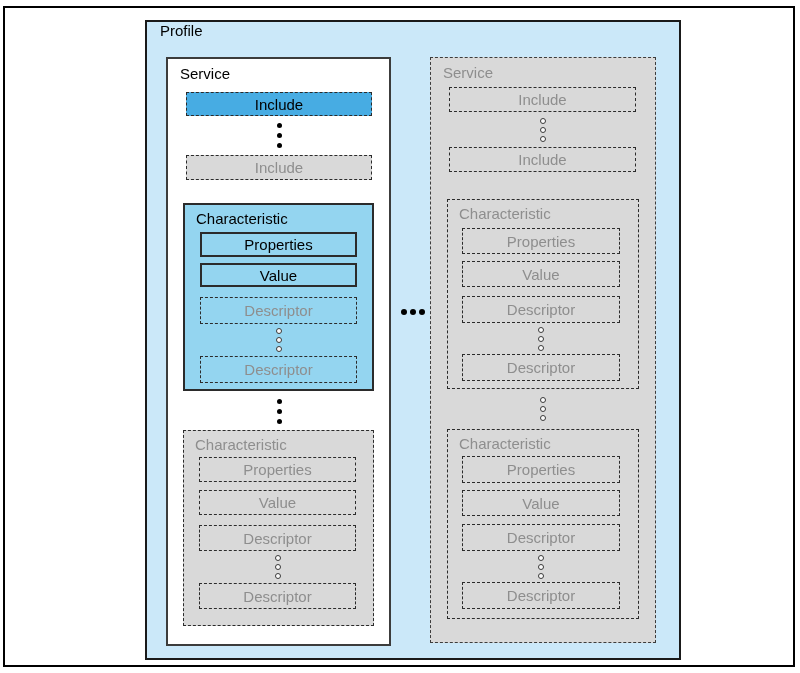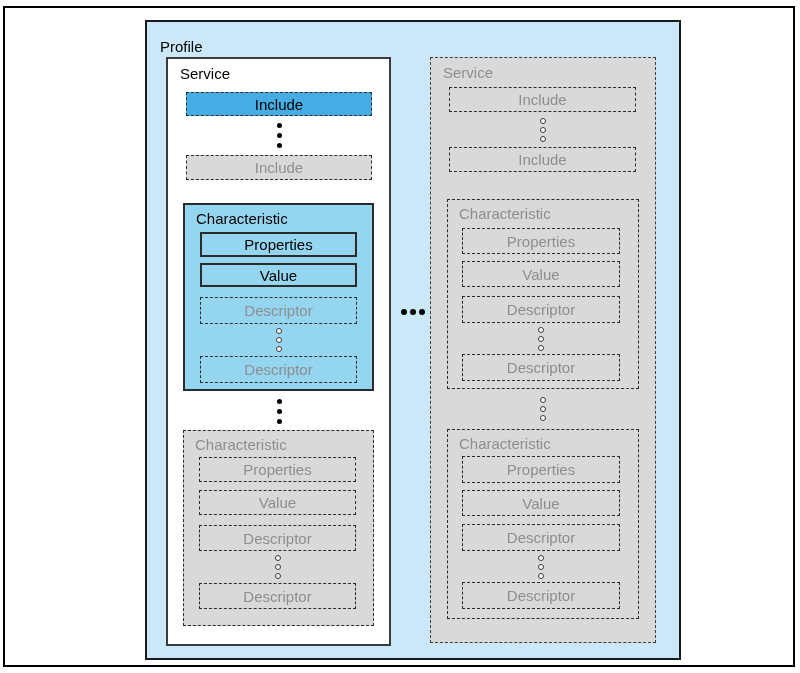--- a/index.html
+++ b/index.html
@@ -47,21 +47,21 @@
   .dots-h { display: flex; flex-direction: row; align-items: center; justify-content: center; gap: 3px; }
   .dots-h i { display: block; width: 6px; height: 6px; border-radius: 50%; background: #000; }
 </style>
 </head>
 <body>
 
 <div class="page">
   <div class="abs frame" style="left:3px; top:6px; width:792px; height:661px;">
 
     <div class="abs profile" style="left:140px; top:12px; width:536px; height:640px;">
-      <span class="corner-label" style="left:13px; top:16px;">Profile</span>
+      <span class="corner-label" style="left:13px; top:0;">Profile</span>
 
       <div class="abs service-primary" style="left:19px; top:35px; width:225px; height:589px;">
         <span class="corner-label" style="left:12px; top:6px;">Service</span>
 
         <div class="abs item center dash-box hl-include" style="left:18px; top:33px; width:186px; height:24px;">Include</div>
 
         <div class="abs dots-v" style="left:18px; top:61px; width:186px; height:30px;">
             <i></i>
             <i></i>
             <i></i>

